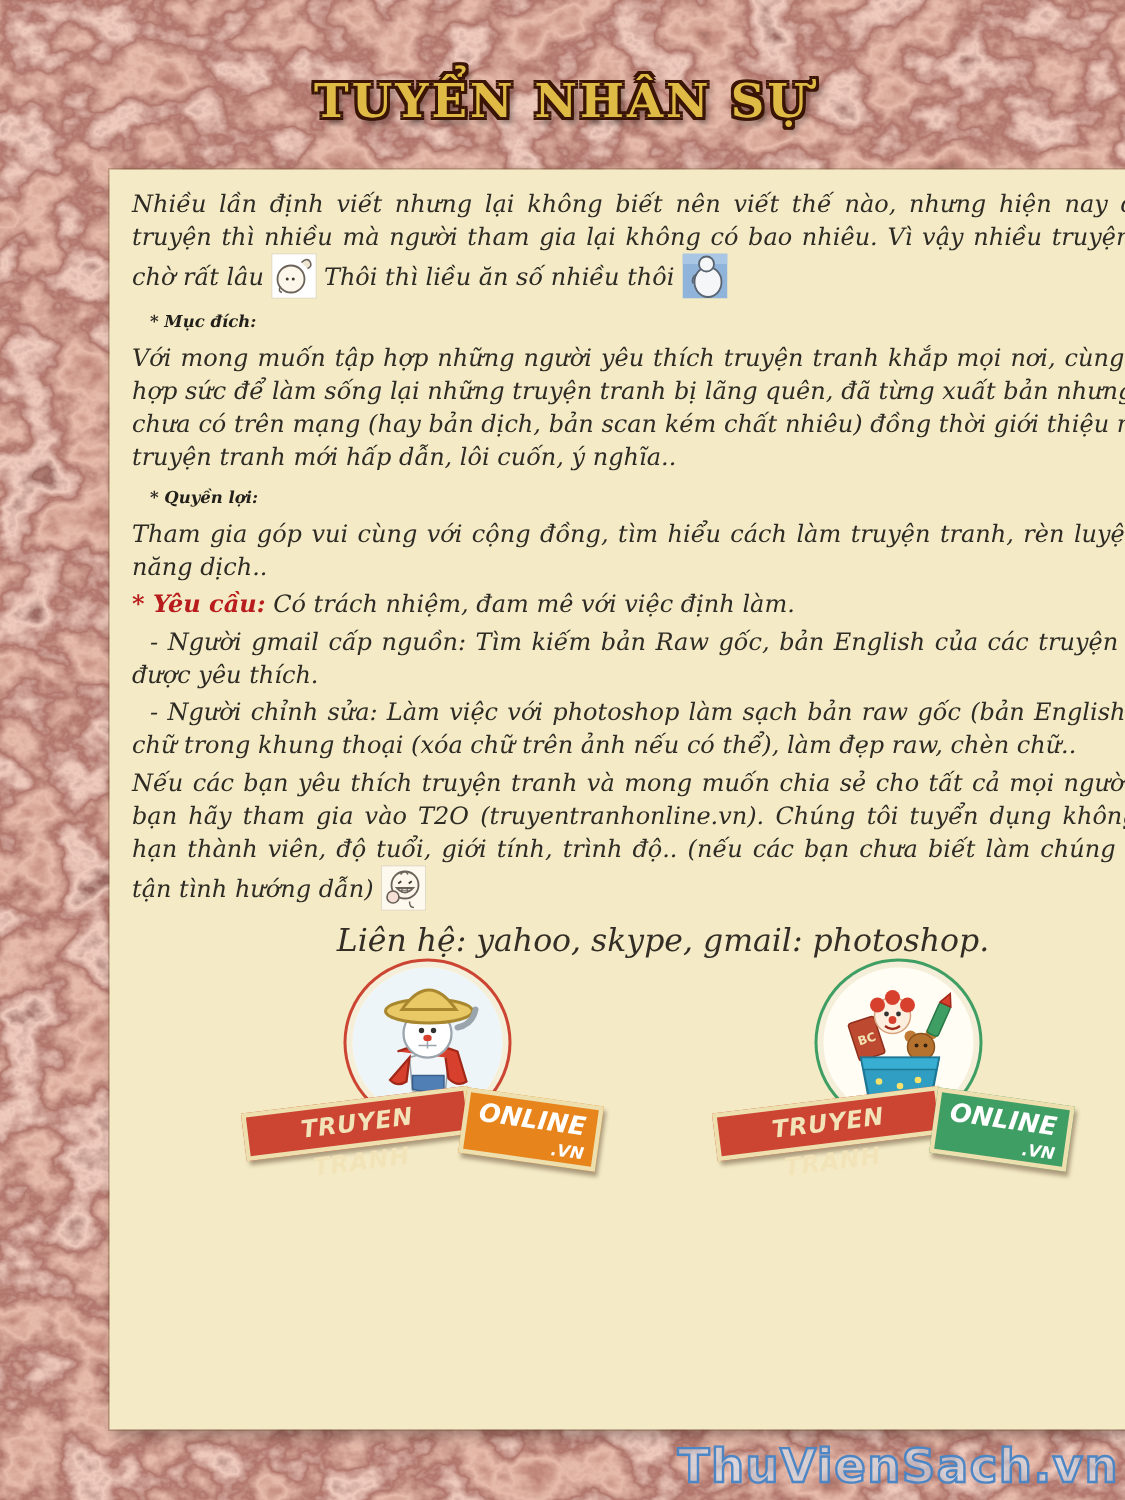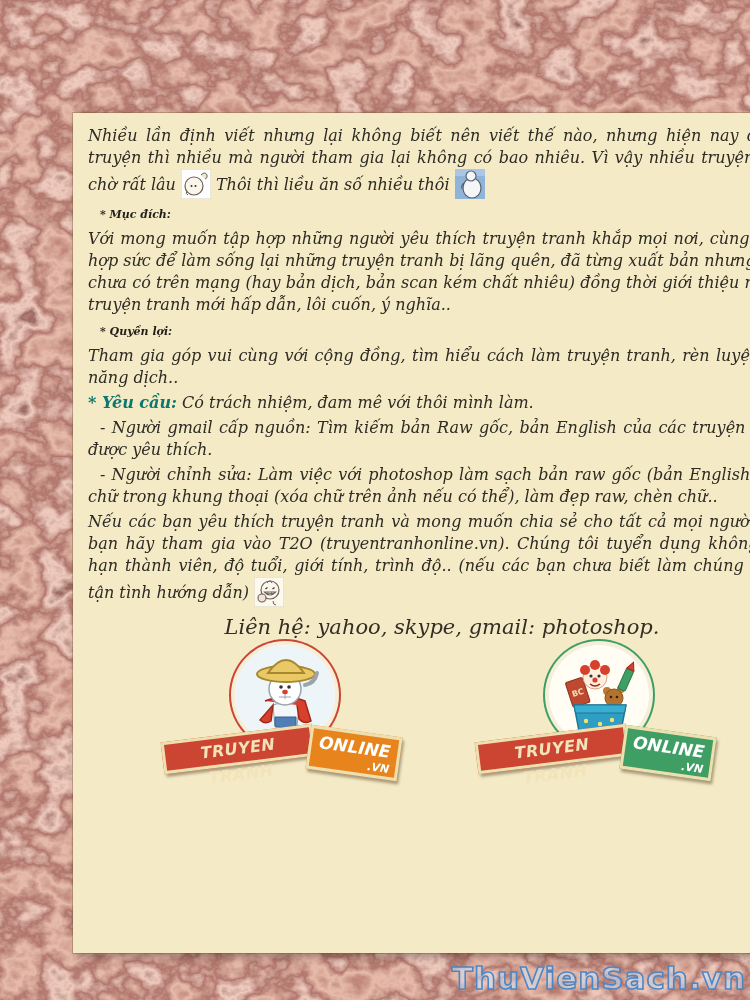--- a/index.html
+++ b/index.html
@@ -15,21 +15,21 @@
                 2px 0 0 #3a1505,-2px 0 0 #3a1505,3px 4px 4px rgba(0,0,0,.55);}
 
   .panel{position:absolute;left:73px;top:113px;width:738px;height:840px;
     background:#f4ebc6;box-sizing:border-box;padding:12px 15px 0 15px;
     box-shadow:0 0 0 1px rgba(110,80,40,.3),3px 4px 8px rgba(30,10,5,.35);}
 
   .body{font-style:italic;font-size:16px;line-height:22px;margin:0 0 3px 0;
         color:#2e2a24;text-align:justify;}
   .hd{font-style:italic;font-weight:bold;font-size:11px;line-height:22px;
       margin:5px 0 2px 12px;color:#221e19;}
-  .hd-inline{font-weight:bold;color:#0f766e;}
+  .hd-inline{font-weight:bold;color:#b91c1c;}
   .pos{text-indent:12px;}
   .outro{}
   .emo{display:inline-block;width:30px;height:30px;vertical-align:-9px;margin:0 5px;}
   .emo svg{width:30px;height:30px;display:block;}
 
   .contact{font-style:italic;font-size:21px;line-height:28px;margin:6px 0 0 0;
            text-align:center;color:#332d26;}
   .slogan{font-style:italic;font-size:22px;line-height:30px;margin:0;
           text-align:center;color:#332d26;}
 
@@ -69,20 +69,21 @@
         <feComponentTransfer in="g">
           <feFuncR type="table" tableValues="0.26 0.55 0.80 0.44 0.87 0.33 0.64"></feFuncR>
           <feFuncG type="table" tableValues="0.11 0.26 0.50 0.18 0.60 0.14 0.32"></feFuncG>
           <feFuncB type="table" tableValues="0.09 0.21 0.41 0.15 0.52 0.12 0.27"></feFuncB>
         </feComponentTransfer>
       </filter>
     </defs>
     <rect width="750" height="1000" fill="#8a4a3a" filter="url(#rockTex)"></rect>
   </svg>
 
+  <div class="page-title">TUYỂN NHÂN SỰ</div>
 
   <div class="panel">
 
     <p class="body"><span>Nhiều lần định viết nhưng lại không biết nên viết thế nào, nhưng hiện nay dự án truyện thì nhiều mà người tham gia lại không có bao nhiêu. Vì vậy nhiều truyện phải chờ rất lâu</span><span class="emo"><svg viewBox="0 0 30 30" xmlns="http://www.w3.org/2000/svg">
             <rect width="30" height="30" fill="#fefefe" stroke="#d8d0b8"></rect>
             <circle cx="13" cy="17" r="9" fill="#fbf5ea" stroke="#6a6258" stroke-width="1.2"></circle>
             <circle cx="10.5" cy="17" r="1" fill="#3a342c"></circle>
             <circle cx="14.5" cy="17" r="1" fill="#3a342c"></circle>
             <path d="M20 6 q4 -4 6 0 q1 3 -2 4" fill="#efe6d2" stroke="#6a6258" stroke-width="1"></path>
             <path d="M6 22 q-2 3 1 4" fill="none" stroke="#6a6258" stroke-width="1"></path>
@@ -93,21 +94,21 @@
             <circle cx="16" cy="7" r="5" fill="#f4f6f8" stroke="#5a6470" stroke-width="1.2"></circle>
             <path d="M9 14 q-3 2 -2 6" fill="none" stroke="#5a6470" stroke-width="1.2"></path>
           </svg></span></p>
 
     <p class="hd">* Mục đích:</p>
     <p class="body">Với mong muốn tập hợp những người yêu thích truyện tranh khắp mọi nơi, cùng nhau hợp sức để làm sống lại những truyện tranh bị lãng quên, đã từng xuất bản nhưng hiện chưa có trên mạng (hay bản dịch, bản scan kém chất nhiêu) đồng thời giới thiệu những truyện tranh mới hấp dẫn, lôi cuốn, ý nghĩa..</p>
 
     <p class="hd">* Quyền lợi:</p>
     <p class="body">Tham gia góp vui cùng với cộng đồng, tìm hiểu cách làm truyện tranh, rèn luyện khả năng dịch..</p>
 
-    <p class="body"><span class="hd-inline">* Yêu cầu:</span> <span>Có trách nhiệm, đam mê với thôi mình làm.</span></p>
+    <p class="body"><span class="hd-inline">* Yêu cầu:</span> <span>Có trách nhiệm, đam mê với việc định làm.</span></p>
 
 
     <p class="body pos">- Người gmail cấp nguồn: Tìm kiếm bản Raw gốc, bản English của các truyện tranh được yêu thích.</p>
     <p class="body pos">- Người chỉnh sửa: Làm việc với photoshop làm sạch bản raw gốc (bản English), xóa chữ trong khung thoại (xóa chữ trên ảnh nếu có thể), làm đẹp raw, chèn chữ..</p>
 
     <p class="body outro"><span>Nếu các bạn yêu thích truyện tranh và mong muốn chia sẻ cho tất cả mọi người, mời bạn hãy tham gia vào T2O (truyentranhonline.vn). Chúng tôi tuyển dụng không giới hạn thành viên, độ tuổi, giới tính, trình độ.. (nếu các bạn chưa biết làm chúng tôi sẽ tận tình hướng dẫn)</span><span class="emo"><svg viewBox="0 0 30 30" xmlns="http://www.w3.org/2000/svg">
             <rect width="30" height="30" fill="#fdf9ee" stroke="#d8d0b8"></rect>
             <circle cx="16" cy="13" r="9" fill="#fbf5ea" stroke="#6a6258" stroke-width="1.2"></circle>
             <path d="M13 6 q3 -4 5 0" fill="none" stroke="#6a6258" stroke-width="1"></path>
             <path d="M11.5 12 l2 -1.5 M18.5 12 l2 -1.5" stroke="#3a342c" stroke-width="1.2"></path>

